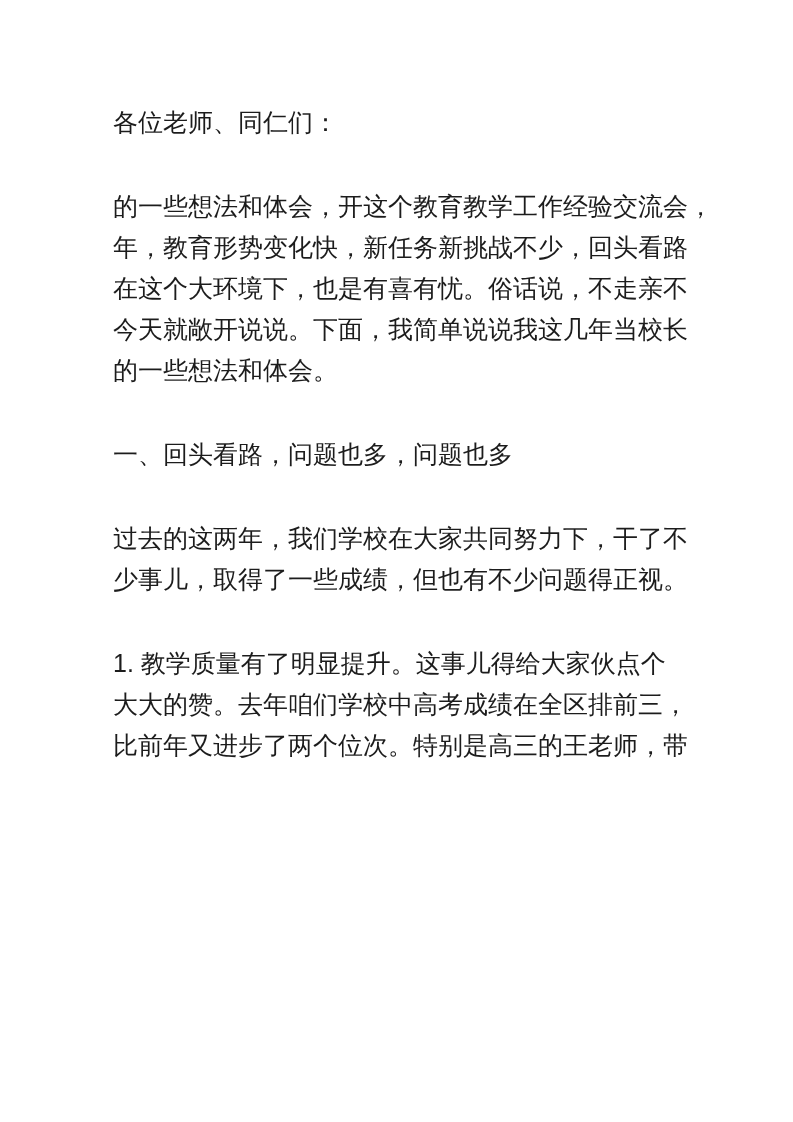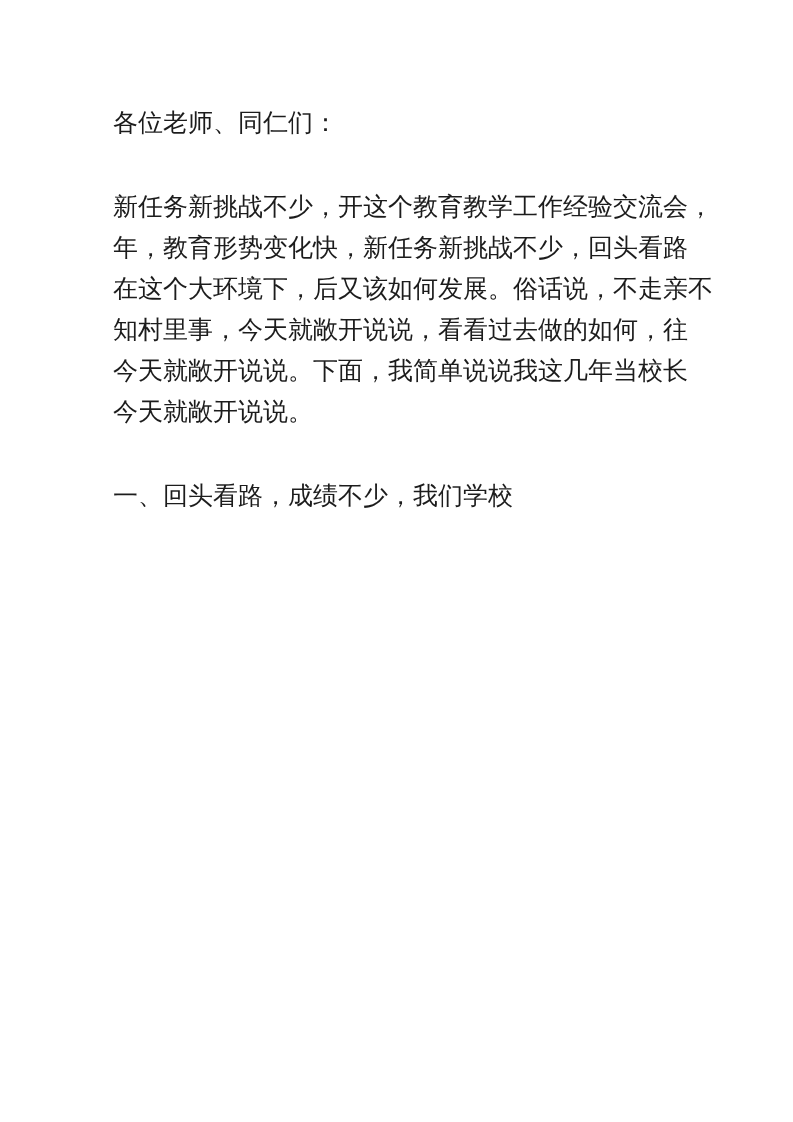--- a/index.html
+++ b/index.html
@@ -33,26 +33,32 @@
 </style>
 </head>
 <body style="background: rgb(255, 255, 255);">
 
 <div class="page">
   <div class="doc" style="color: rgb(28, 28, 28);">
       <div class="para">
         <span class="line">各位老师、同仁们：</span>
       </div>
       <div class="para">
-        <span class="line">新任务新挑战不少，开这个教育教学工作经验交流会，</span>
+        <span class="line">的一些想法和体会，开这个教育教学工作经验交流会，</span>
         <span class="line">年，教育形势变化快，新任务新挑战不少，回头看路</span>
-        <span class="line">在这个大环境下，后又该如何发展。俗话说，不走亲不</span>
-        <span class="line">知村里事，今天就敞开说说，看看过去做的如何，往</span>
+        <span class="line">在这个大环境下，也是有喜有忧。俗话说，不走亲不</span>
         <span class="line">今天就敞开说说。下面，我简单说说我这几年当校长</span>
-        <span class="line">今天就敞开说说。</span>
+        <span class="line">的一些想法和体会。</span>
       </div>
       <div class="para">
-        <span class="line">一、回头看路，成绩不少，我们学校</span>
+        <span class="line">一、回头看路，问题也多，问题也多</span>
       </div>
       <div class="para">
+        <span class="line">过去的这两年，我们学校在大家共同努力下，干了不</span>
+        <span class="line">少事儿，取得了一些成绩，但也有不少问题得正视。</span>
+      </div>
+      <div class="para">
+        <span class="line">1. 教学质量有了明显提升。这事儿得给大家伙点个</span>
+        <span class="line">大大的赞。去年咱们学校中高考成绩在全区排前三，</span>
+        <span class="line">比前年又进步了两个位次。特别是高三的王老师，带</span>
       </div>
     </div>
 </div>
 
 </body></html>

